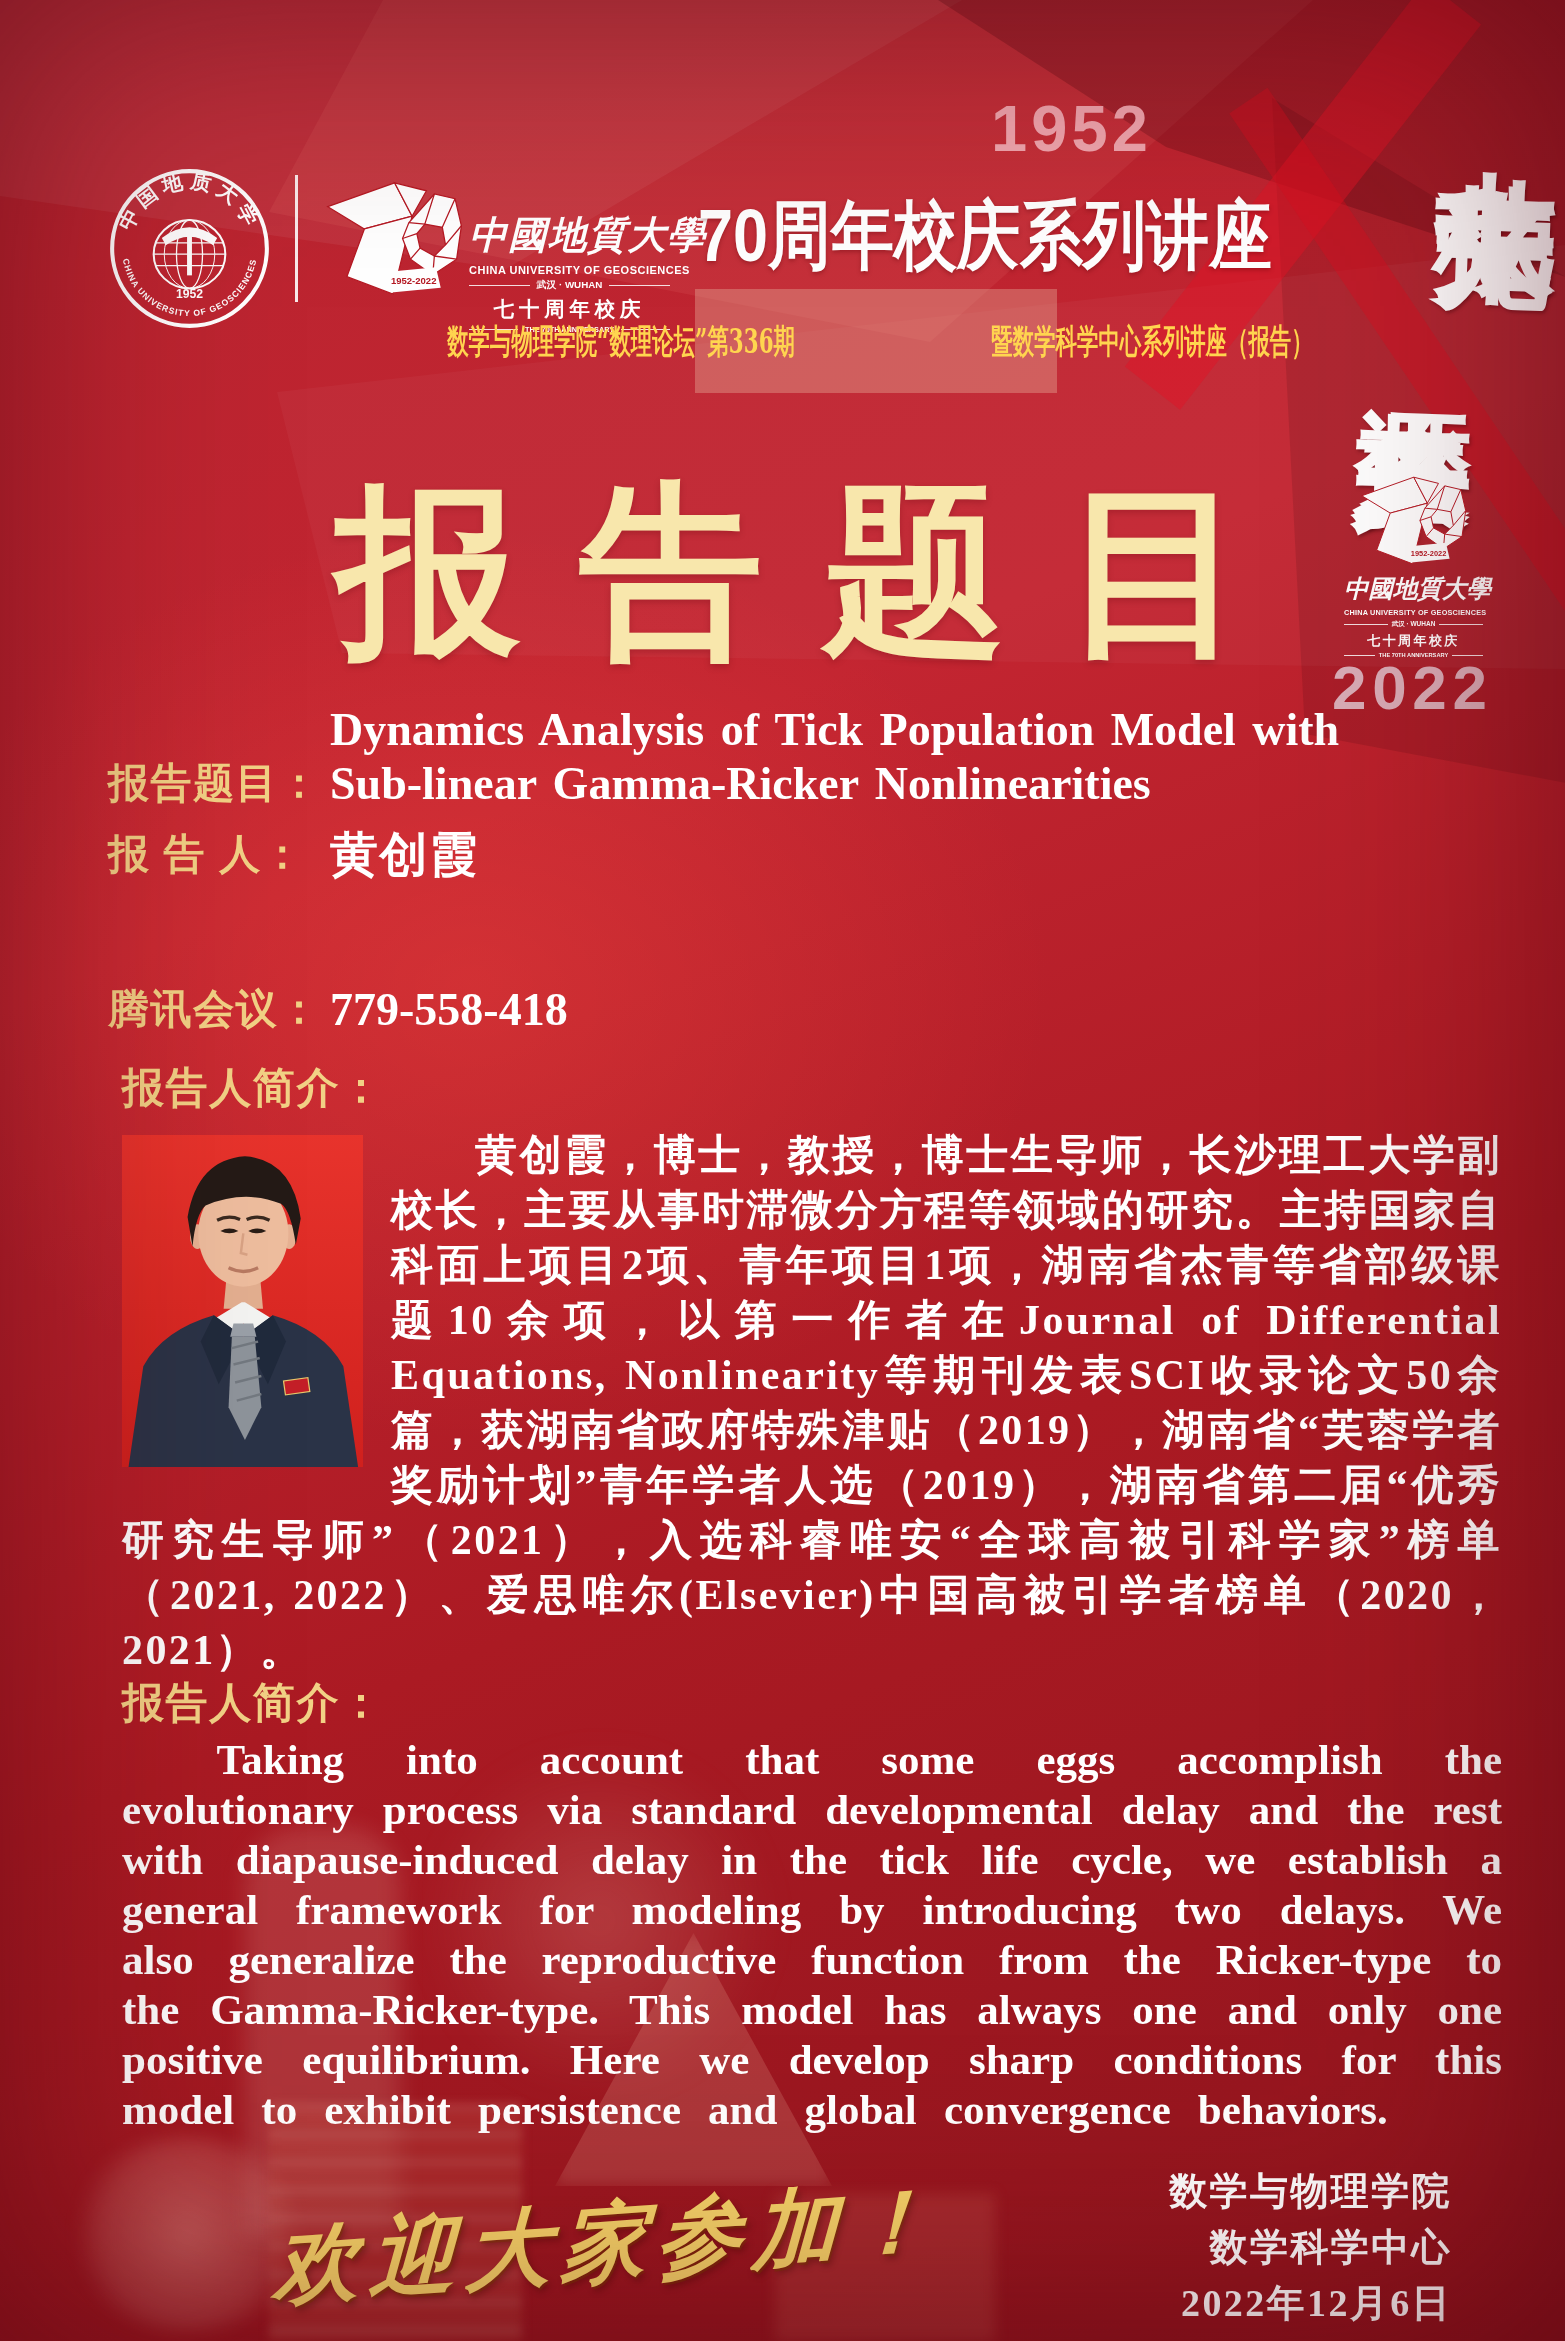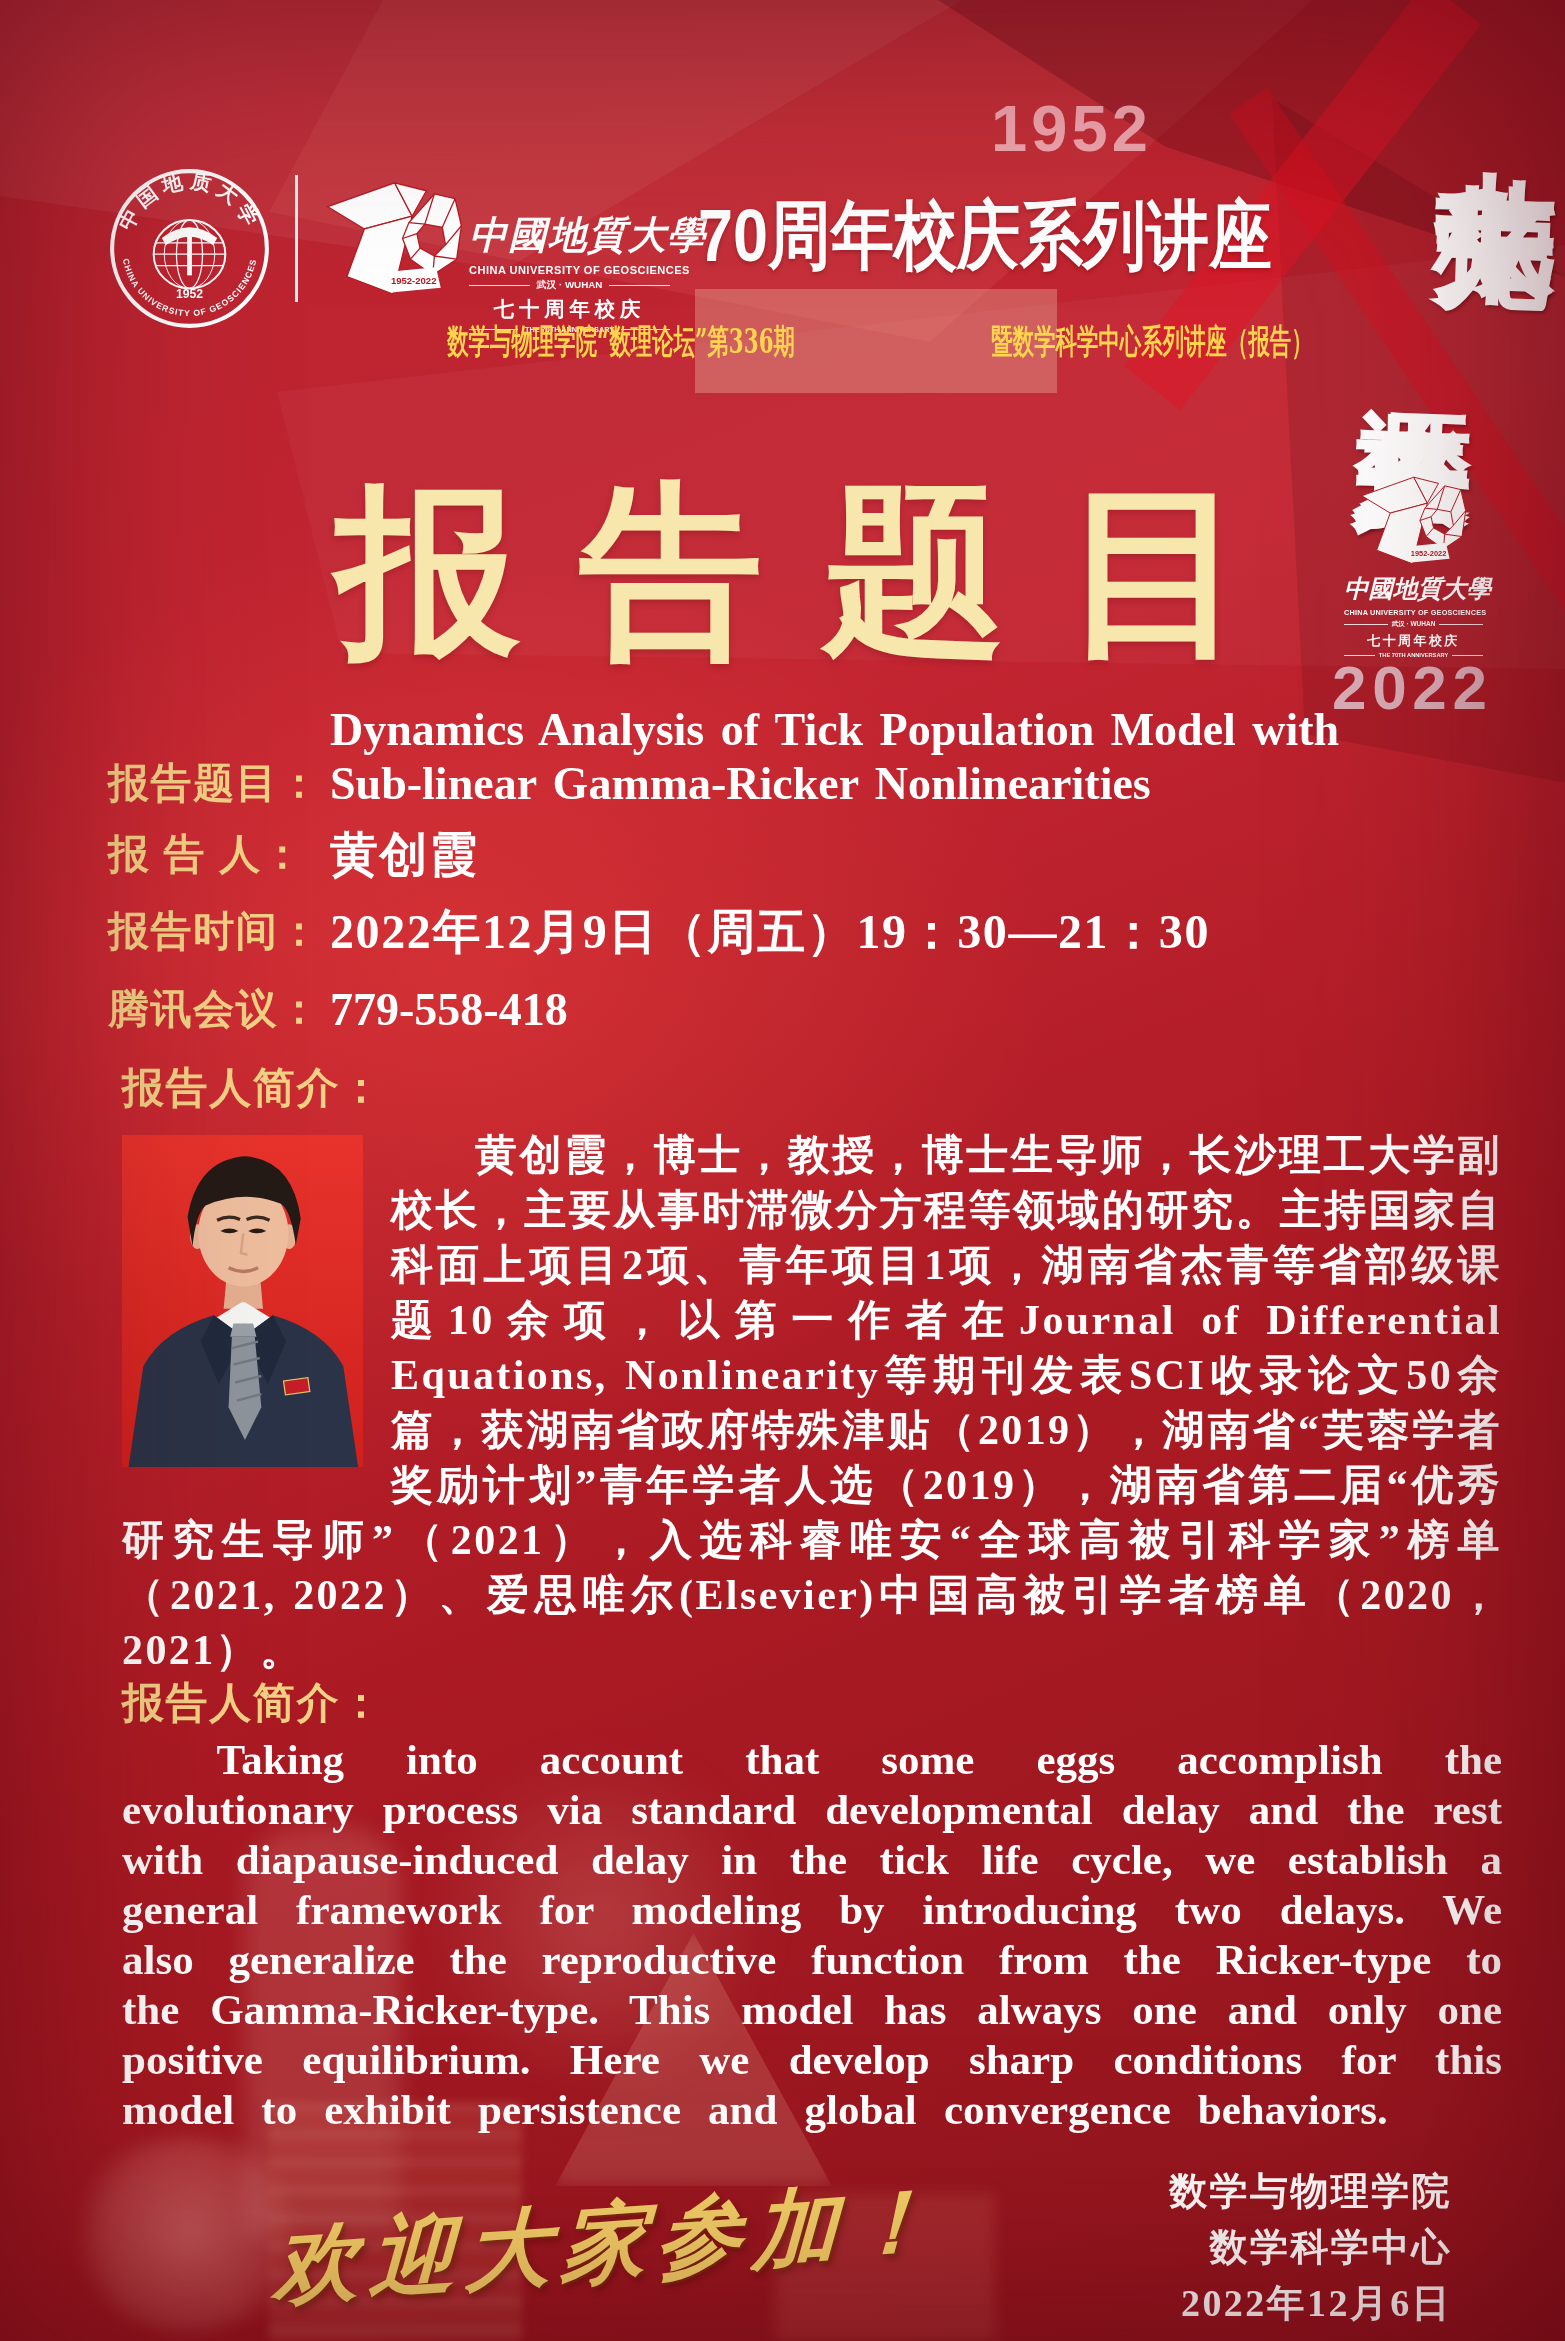--- a/index.html
+++ b/index.html
@@ -224,24 +224,20 @@
     <span class="label">报告题目：</span>
     <div class="value">
       <div>Dynamics Analysis of Tick Population Model with</div>
       <div>Sub-linear Gamma-Ricker Nonlinearities</div>
     </div>
   </div>
   <div class="info-row" style="top:827px">
     <span class="label">报 告 人：</span>
     <div class="value cjk">黄创霞</div>
   </div>
-  <div class="info-row" style="top:904px">
-    <span class="label">报告时间：</span>
-    <div class="value cjk">2022年12月9日（周五）19：30—21：30</div>
-  </div>
   <div class="info-row" style="top:982px">
     <span class="label">腾讯会议：</span>
     <div class="value">779-558-418</div>
   </div>
 
   <div class="gold-heading" style="top:1060px">报告人简介：</div>
   <div class="bio-body">
     <svg class="photo" viewBox="0 0 294 405">
       <rect width="294" height="405" fill="#e02622"></rect>
       <rect width="294" height="405" fill="url(#pg)" opacity=".25"></rect>

